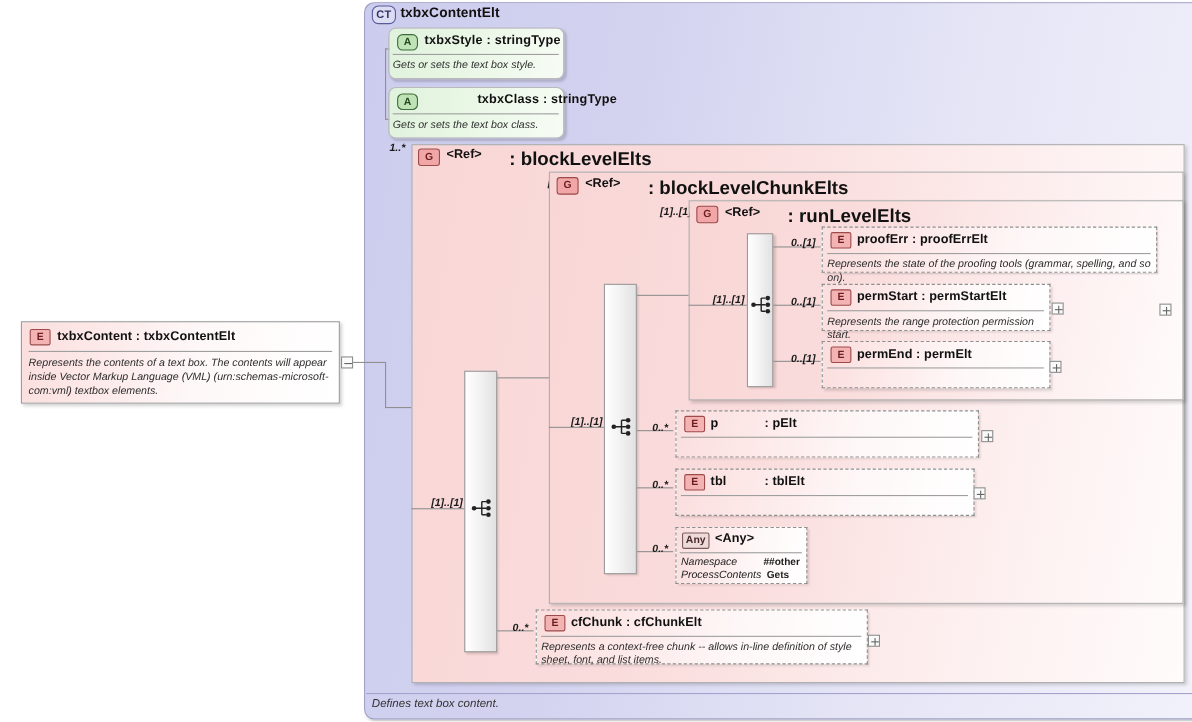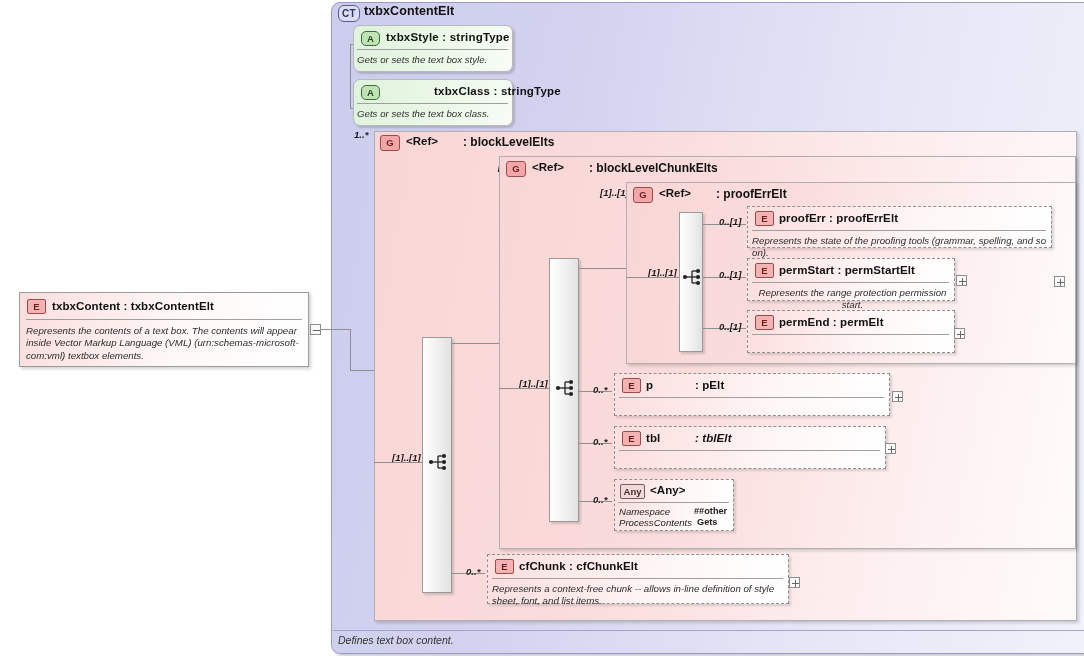--- a/index.html
+++ b/index.html
@@ -56,21 +56,21 @@
     background:linear-gradient(100deg,#f9d6d6 0%,#fadcdc 35%,#fdeeee 70%,#fffbfb 100%);
     border:1px solid #b0b0b0;
     box-shadow:2px 2px 3px rgba(0,0,0,.17);
   }
   .grp-badge{
     width:20px;height:16px;border:1.3px solid #9c4a4a;border-radius:3px;
     background:#f1a7a7;font-size:9.5px;font-weight:bold;color:#6d1f1f;
     text-align:center;line-height:14px;
   }
   .grp-ref{font-size:11.5px;font-weight:bold;color:#111;}
-  .grp-type{font-size:12px;font-weight:bold;color:#111;}
+  .grp-type{font-size:17px;font-weight:bold;color:#111;}
 
   
   .el-box{
     background:linear-gradient(100deg,#fbdede 0%,#fde9e9 28%,#fef7f7 60%,#ffffff 100%);
     border:1px solid #9d9d9d;
     box-shadow:2px 2px 2px rgba(0,0,0,.15);
   }
   .el-box.dashed{border:1px dashed #8f8f8f;box-shadow:2px 2px 2px rgba(0,0,0,.13);}
   .el-badge{
     width:19px;height:15px;border:1.3px solid #9c4a4a;border-radius:2px;
@@ -205,21 +205,21 @@
 
   <div class="abs hline" style="left:563px;top:268px;width:47px;"></div>
   <div class="abs hline" style="left:563px;top:391px;width:33px;"></div>
   <div class="abs hline" style="left:563px;top:443px;width:33px;"></div>
   <div class="abs hline" style="left:563px;top:501px;width:33px;"></div>
 
   <div class="abs card" style="left:584px;top:187px;">[1]..[1]</div>
   <div class="abs grp" style="left:610px;top:182px;width:450px;height:182px;"></div>
   <div class="abs grp-badge" style="left:617px;top:187px;">G</div>
   <div class="abs grp-ref" style="left:643px;top:187px;">&lt;Ref&gt;</div>
-  <div class="abs grp-type" style="left:700px;top:187px;">: proofErrElt</div>
+  <div class="abs grp-type" style="left:700px;top:187px;">: runLevelElts</div>
 
   <div class="abs card" style="left:632px;top:267px;">[1]..[1]</div>
   <div class="abs hline" style="left:610px;top:277px;width:53px;"></div>
   <div class="abs compositor" style="left:663px;top:212px;width:24px;height:140px;"></div>
   <svg class="abs" style="left:666px;top:267px;width:22px;height:20px;" viewBox="0 0 22 20">
     <circle cx="3" cy="10" r="2.1" fill="#222"></circle>
     <line x1="3" y1="10" x2="10" y2="10" stroke="#222" stroke-width="1.3"></line>
     <line x1="10" y1="4" x2="10" y2="16" stroke="#222" stroke-width="1.3"></line>
     <line x1="10" y1="4" x2="14" y2="4" stroke="#222" stroke-width="1.3"></line>
     <line x1="10" y1="10" x2="14" y2="10" stroke="#222" stroke-width="1.3"></line>
@@ -239,21 +239,21 @@
   <div class="abs el-name" style="left:763px;top:212px;">proofErr : proofErrElt</div>
   <div class="abs el-rule" style="left:736px;top:230px;width:294px;"></div>
   <div class="abs el-doc" style="left:736px;top:235px;width:298px;">Represents the state of the proofing tools (grammar, spelling, and so on).</div>
   <div class="abs plusbox plus" style="left:1038px;top:276px;"></div>
 
   <div class="abs card" style="left:703px;top:269px;">0..[1]</div>
   <div class="abs el-box dashed" style="left:731px;top:258px;width:208px;height:43px;"></div>
   <div class="abs el-badge" style="left:739px;top:263px;">E</div>
   <div class="abs el-name" style="left:763px;top:264px;">permStart : permStartElt</div>
   <div class="abs el-rule" style="left:736px;top:282px;width:197px;"></div>
-  <div class="abs el-doc" style="left:736px;top:287px;width:201px;text-align:center;">Represents the range protection permission start.</div>
+  <div class="abs el-doc" style="left:736px;top:287px;width:201px;">Represents the range protection permission start.</div>
   <div class="abs plusbox plus" style="left:940px;top:275px;"></div>
 
   <div class="abs card" style="left:703px;top:321px;">0..[1]</div>
   <div class="abs el-box dashed" style="left:731px;top:310px;width:208px;height:43px;"></div>
   <div class="abs el-badge" style="left:739px;top:315px;">E</div>
   <div class="abs el-name" style="left:763px;top:316px;">permEnd : permElt</div>
   <div class="abs el-rule" style="left:736px;top:334px;width:197px;"></div>
   <div class="abs plusbox plus" style="left:938px;top:328px;"></div>
 
   <div class="abs card" style="left:577px;top:384px;">0..*</div>
@@ -261,21 +261,21 @@
   <div class="abs el-badge" style="left:606px;top:378px;">E</div>
   <div class="abs el-name" style="left:630px;top:379px;">p</div>
   <div class="abs el-name" style="left:679px;top:379px;">: pElt</div>
   <div class="abs el-rule" style="left:603px;top:397px;width:265px;"></div>
   <div class="abs plusbox plus" style="left:876px;top:391px;"></div>
 
   <div class="abs card" style="left:577px;top:436px;">0..*</div>
   <div class="abs el-box dashed" style="left:598px;top:426px;width:272px;height:43px;"></div>
   <div class="abs el-badge" style="left:606px;top:431px;">E</div>
   <div class="abs el-name" style="left:630px;top:432px;">tbl</div>
-  <div class="abs el-name" style="left:679px;top:432px;font-style:italic;">: tblElt</div>
+  <div class="abs el-name" style="left:679px;top:432px;">: tblElt</div>
   <div class="abs el-rule" style="left:603px;top:450px;width:261px;"></div>
   <div class="abs plusbox plus" style="left:869px;top:443px;"></div>
 
   <div class="abs card" style="left:577px;top:494px;">0..*</div>
   <div class="abs el-box dashed" style="left:598px;top:479px;width:120px;height:52px;"></div>
   <div class="abs any-badge" style="left:604px;top:484px;">Any</div>
   <div class="abs el-name" style="left:634px;top:484px;">&lt;Any&gt;</div>
   <div class="abs el-rule" style="left:602px;top:502px;width:111px;"></div>
   <div class="abs any-label" style="left:603px;top:506px;">Namespace</div>
   <div class="abs any-val" style="left:678px;top:506px;">##other</div>

